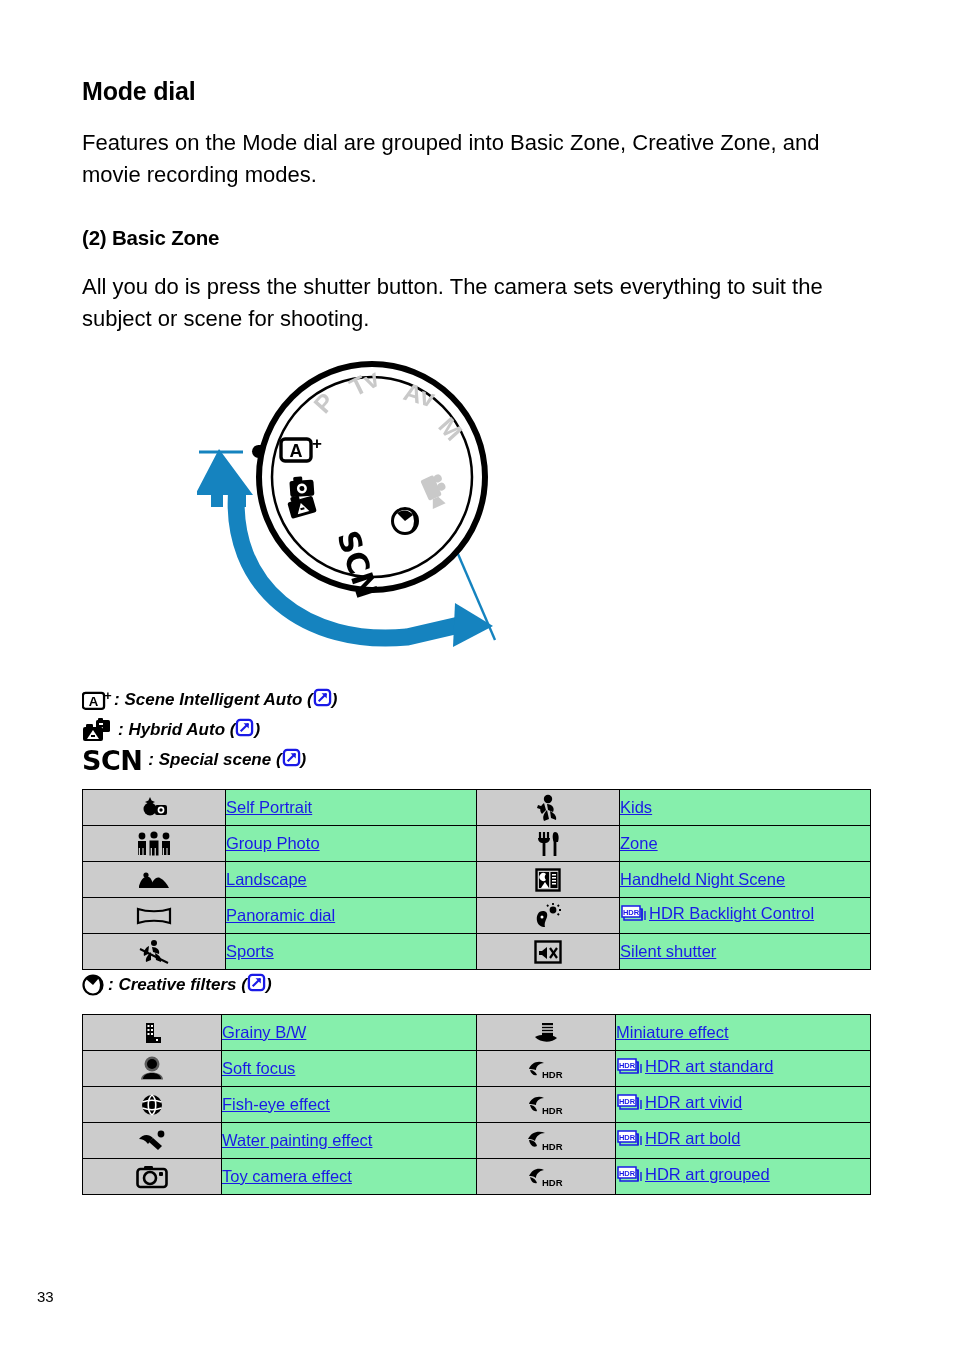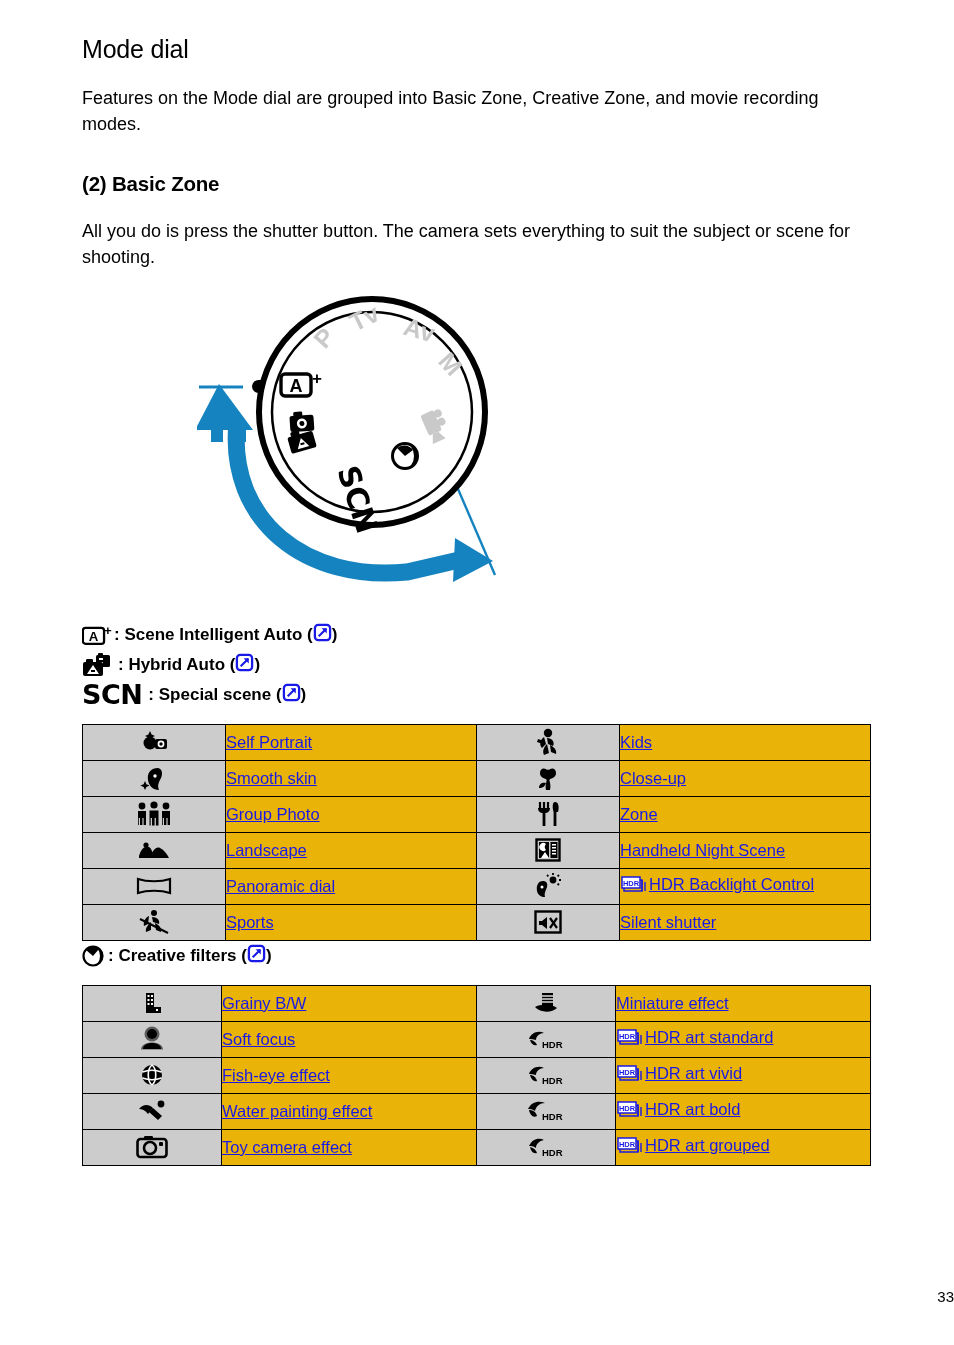--- a/index.html
+++ b/index.html
@@ -20,36 +20,36 @@
     position: relative;
     width: 954px;
     height: 1345px;
     box-sizing: border-box;
     padding: 0 82px;
   }
 
   
   h1.title {
     font-size: 25px;
-    font-weight: normal;
+    font-weight: bold;
     margin: 0;
-    padding-top: 34px;
+    padding-top: 76px;
     letter-spacing: -0.2px;
     line-height: 1.2;
   }
   h2.subtitle {
     font-size: 20.5px;
     font-weight: bold;
     margin: 0;
     padding-top: 35px;
     letter-spacing: -0.2px;
     line-height: 1.2;
   }
   p.para {
-    font-size: 18px;
+    font-size: 22px;
     line-height: 1.45;
     margin: 0;
     padding-top: 21px;
     max-width: 800px;
   }
 
   
   .figure {
     position: relative;
     height: 300px;
@@ -65,21 +65,21 @@
     font-weight: bold;
     min-height: 30px;
   }
   .legend-line.first { margin-top: 28px; }
   .legend-line .glyph {
     display: inline-flex;
     align-items: center;
     justify-content: center;
     margin-right: 2px;
   }
-  .legend-line .legend-text { white-space: pre; }
+  .legend-line .legend-text { white-space: pre; font-style: italic; }
 
   
   .scn-word {
     font-family: "DejaVu Sans", sans-serif;
     font-size: 27px;
     font-weight: bold;
     letter-spacing: -0.5px;
     line-height: 1;
     margin-right: 6px;
   }
@@ -99,21 +99,21 @@
     border: 1.5px solid #000;
     height: 35px;
     vertical-align: middle;
     padding: 0;
   }
   td.icon-cell {
     background: #cccccc;
     text-align: center;
   }
   td.label-cell {
-    background: #eab308;
+    background: #86efac;
     padding-left: 8px;
   }
   
   .scene-tbl col.c1 { width: 143px; }
   .scene-tbl col.c2 { width: 251px; }
   .scene-tbl col.c3 { width: 143px; }
   .scene-tbl col.c4 { width: 251px; }
   
   .filter-tbl col.c1 { width: 139px; }
   .filter-tbl col.c2 { width: 255px; }
@@ -130,21 +130,21 @@
   .hdr-badge { display: inline-block; vertical-align: -3px; margin-right: 1px; }
 
   .icon-cell svg { display: block; margin: 0 auto; }
 
   
   .page-number {
     position: absolute;
     left: 0;
     right: 0;
     top: 1288px;
-    text-align: right;
+    text-align: left;
     font-size: 15px;
     margin-left: 37px;
   }
 </style>
 </head>
 <body>
 
 <div class="page">
 
   <h1 class="title">Mode dial</h1>
@@ -312,44 +312,20 @@
             <path d="M 15 17 C 19 19, 22 22, 21 26 L 16 24 Z" fill="#000"></path>
             <path d="M 3 11 l 6 2 l -1 3 l -6 -2 Z" fill="#000"></path>
           </svg>
         </td>
         <td class="label-cell">
           <a class="cell-link" href="#">Kids</a>
         </td>
       </tr>
 
 
-      <tr>
-        <td class="icon-cell">
-          <svg width="28" height="28" viewBox="0 0 28 28">
-            <path d="M 18 4 C 10 4, 7 10, 8 16 C 9 22, 13 26, 19 26 C 17 21, 19 18, 21 14 C 23 9, 22 5, 18 4 Z" fill="#000"></path>
-            <circle cx="15" cy="12" r="1.7" fill="#fff"></circle>
-            <path d="M 5 17 l 1.4 3.2 L 9.6 21.6 l -3.2 1.4 L 5 26 l -1.4 -3 L 0.4 21.6 L 3.6 20.2 Z" fill="#000"></path>
-          </svg>
-        </td>
-        <td class="label-cell">
-          <a class="cell-link" href="#">Smooth skin</a>
-        </td>
-        <td class="icon-cell">
-          <svg width="26" height="26" viewBox="0 0 26 26">
-            <path d="M 13 6 C 10 2, 5 3, 5 8 C 5 12, 9 14, 13 14 C 11 11, 11 8, 13 6 Z" fill="#000"></path>
-            <path d="M 13 6 C 16 2, 21 3, 21 8 C 21 12, 17 14, 13 14 C 15 11, 15 8, 13 6 Z" fill="#000"></path>
-            <ellipse cx="13" cy="10" rx="3" ry="5.5" fill="#000"></ellipse>
-            <path d="M 12 14 C 11 18, 10 22, 11 25 L 15 25 C 16 21, 15 17, 14 14 Z" fill="#000"></path>
-            <path d="M 11 18 C 7 17, 4 19, 4 23 C 8 23, 10 21, 11 18 Z" fill="#000"></path>
-          </svg>
-        </td>
-        <td class="label-cell">
-          <a class="cell-link" href="#">Close-up</a>
-        </td>
-      </tr>
 
       <tr>
         <td class="icon-cell">
           <svg width="38" height="26" viewBox="0 0 38 26">
             <circle cx="7" cy="5" r="3.4" fill="#000"></circle>
             <path d="M 3 10 h 8 v 14 h -2.4 v -7 h -1.2 v 7 h -2.4 v -7 h -1.2 v 7 H 3 Z" fill="#000"></path>
             <circle cx="19" cy="4" r="3.6" fill="#000"></circle>
             <path d="M 14.5 9.5 h 9 v 15 h -2.6 v -7.5 h -1.3 v 7.5 h -2.6 v -7.5 h -1.3 v 7.5 h -1.2 Z" fill="#000"></path>
             <circle cx="31" cy="5" r="3.4" fill="#000"></circle>
             <path d="M 27 10 h 8 v 14 h -2.4 v -7 h -1.2 v 7 h -2.4 v -7 h -1.2 v 7 H 27 Z" fill="#000"></path>

